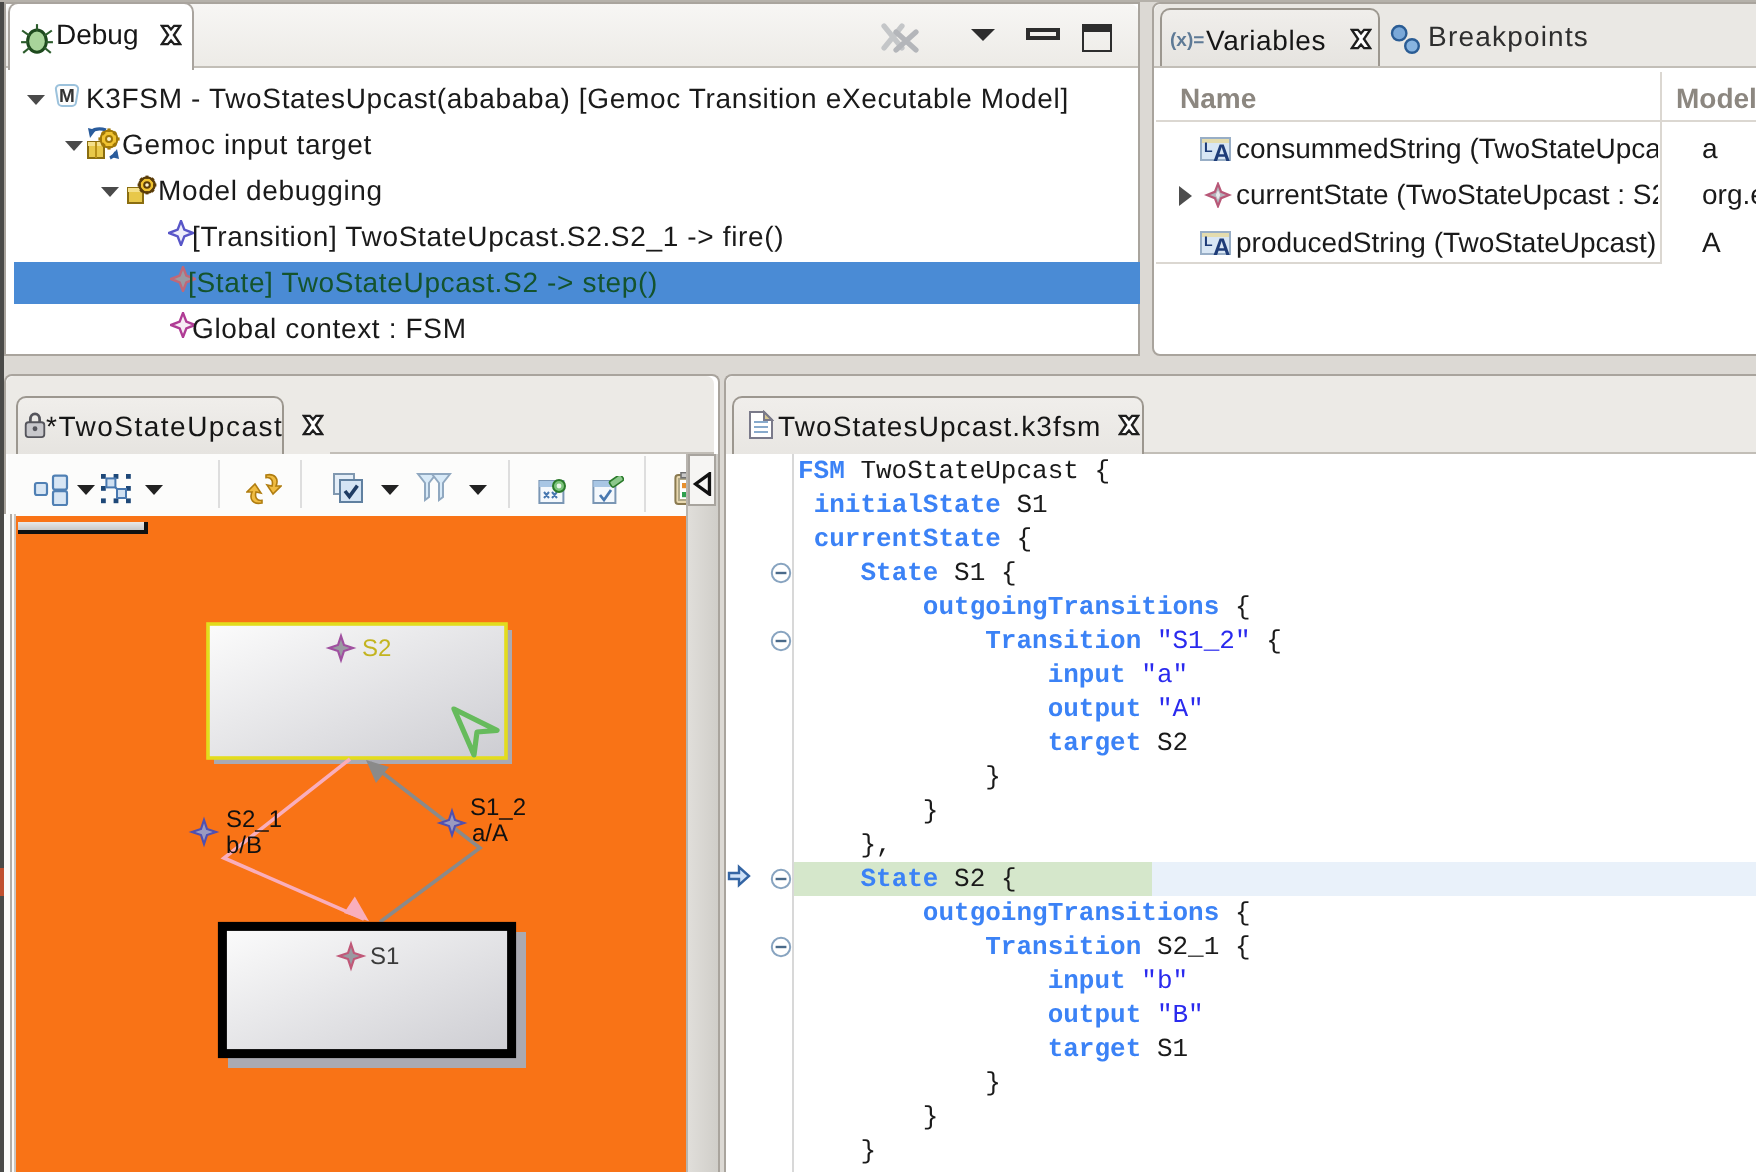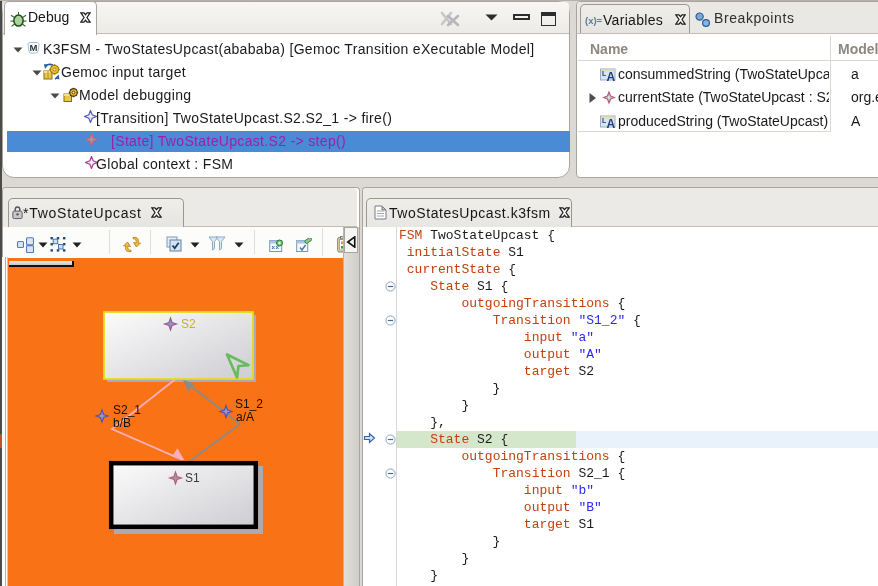--- a/index.html
+++ b/index.html
@@ -1,31 +1,31 @@
 <!DOCTYPE html>
 <html><head>
 <meta charset="utf-8">
 <style>
 html,body{margin:0;padding:0}
 body{width:878px;height:586px;position:relative;overflow:hidden;
  background:#dcd9d4;font-family:"Liberation Sans",sans-serif;font-size:14px;color:#1a1a1a}
 .abs{position:absolute}
-.panel{position:absolute;background:#fff;border:1px solid #a9a49d;border-radius:12px}
+.panel{position:absolute;background:#fff;border:1px solid #a9a49d;border-radius:0}
 .hdr{position:absolute;left:0;right:0;top:0;height:31px;
  background:linear-gradient(#f7f6f4,#edebe7);border-bottom:1px solid #c2beb7;border-radius:4px 4px 0 0}
 .tab{position:absolute;top:-1px;height:34px;background:#fff;border:1px solid #a9a49e;border-bottom:none;
  border-radius:5px 5px 0 0;box-sizing:border-box}
 .tab2{position:absolute;background:linear-gradient(#f0eeeb,#e6e4e0);border:1px solid #9c978f;border-bottom:none;
  border-radius:5px 5px 0 0;box-sizing:border-box}
 .tabtxt{position:absolute;top:8px;font-size:14px;color:#161616;white-space:nowrap}
 .closex{position:absolute;top:8px;width:11px;height:11px}.closex svg{width:11px;height:11px}
 .row{position:absolute;white-space:nowrap;letter-spacing:0.33px}
 svg{display:block}
 .mono{font-family:"Liberation Mono",monospace}
-.k{color:#c2410c;font-weight:normal}.s{color:#2a2aee}
+.k{color:#3b82f6;font-weight:bold}.s{color:#2a2aee}
 </style>
 </head>
 <body>
 
 <div class="abs" style="left:0;top:0;width:2px;height:586px;background:#4a4a48"></div>
 <div class="abs" style="left:0;top:0;width:878px;height:1px;background:#b5b1aa"></div>
 
 <div class="panel" style="left:2px;top:1px;width:566px;height:175px">
  <div class="hdr"></div>
  <div class="tab" style="left:1px;width:93px">
@@ -121,21 +121,21 @@
 
  <svg class="abs" style="left:81px;top:108px" width="13" height="13" viewBox="0 0 14 14">
    <path d="M7 0.5 L8.8 5.2 L13.5 7 L8.8 8.8 L7 13.5 L5.2 8.8 L0.5 7 L5.2 5.2 Z" fill="#eeeefa" stroke="#5856c8" stroke-width="1.3"></path>
  </svg>
  <div class="row" style="left:93px;top:107.5px">[Transition] TwoStateUpcast.S2.S2_1 -&gt; fire()</div>
 
  <div class="abs" style="left:4px;top:129px;width:563px;height:20.5px;background:#4a8bd5"></div>
  <svg class="abs" style="left:82px;top:131px" width="13" height="13" viewBox="0 0 14 14">
    <path d="M7 0.5 L8.8 5.2 L13.5 7 L8.8 8.8 L7 13.5 L5.2 8.8 L0.5 7 L5.2 5.2 Z" fill="#9a9aa2" stroke="#c06878" stroke-width="1.3"></path>
  </svg>
- <div class="row" style="left:108px;top:130.5px;color:#a21caf">[State] TwoStateUpcast.S2 -&gt; step()</div>
+ <div class="row" style="left:91px;top:130.5px;color:#14532d">[State] TwoStateUpcast.S2 -&gt; step()</div>
 
  <svg class="abs" style="left:82px;top:154px" width="13" height="13" viewBox="0 0 14 14">
    <path d="M7 0.5 L8.8 5.2 L13.5 7 L8.8 8.8 L7 13.5 L5.2 8.8 L0.5 7 L5.2 5.2 Z" fill="#f6ecf4" stroke="#b03c95" stroke-width="1.3"></path>
  </svg>
  <div class="row" style="left:93px;top:153.5px">Global context : FSM</div>
 </div>
 
 <div class="panel" style="left:576px;top:1px;width:310px;height:175px;border-radius:4px 0 0 4px">
  <div class="hdr" style="border-radius:4px 0 0 0;height:31px;background:#eae8e4"></div>
  <div class="tab2" style="left:3px;top:2px;width:110px;height:29px">
@@ -188,21 +188,21 @@
      <text x="6.5" y="12.5" font-family="Liberation Sans" font-size="12" font-weight="bold" fill="#1e3c78">A</text>
    </svg><span style="margin-left:2px">producedString (TwoStateUpcast)</span>
  </div>
  <div class="abs" style="left:274px;top:111px">A</div>
 </div>
 
 <div class="panel" style="left:2px;top:187px;width:356px;height:399px;border-radius:4px 4px 0 0;border-bottom:none">
 
  <div class="abs" style="left:0;top:0;width:354px;height:39px;background:#eceae6;border-radius:4px 4px 0 0"></div>
  <div class="abs" style="left:162px;top:38px;width:192px;height:1px;background:#c2beb7"></div>
- <div class="tab2" style="left:5px;top:10px;width:176px;height:29px">
+ <div class="tab2" style="left:5px;top:10px;width:134px;height:29px">
    <svg class="abs" style="left:2px;top:6px" width="13" height="15" viewBox="0 0 14 15">
      <rect x="2" y="6" width="10" height="8" rx="1.5" fill="#c8c8cc" stroke="#55555c"></rect>
      <path d="M4.5 6 V4.5 a2.5 3 0 0 1 5 0 V6" fill="none" stroke="#55555c" stroke-width="1.5"></path>
      <circle cx="7" cy="9.5" r="1.3" fill="#55555c"></circle>
    </svg>
    <div class="tabtxt" style="left:14px;top:6px;letter-spacing:0.75px">*TwoStateUpcast</div>
    <div class="closex" style="left:142px;top:8px">
         <svg viewBox="0 0 12 12">
           <path d="M1 1 L4.3 1 L6 3 L7.7 1 L11 1 L7.6 6 L11 11 L7.7 11 L6 9 L4.3 11 L1 11 L4.4 6 Z" fill="#fff" stroke="#1e1e1e" stroke-width="1.3" stroke-linejoin="miter"></path>
         </svg>

